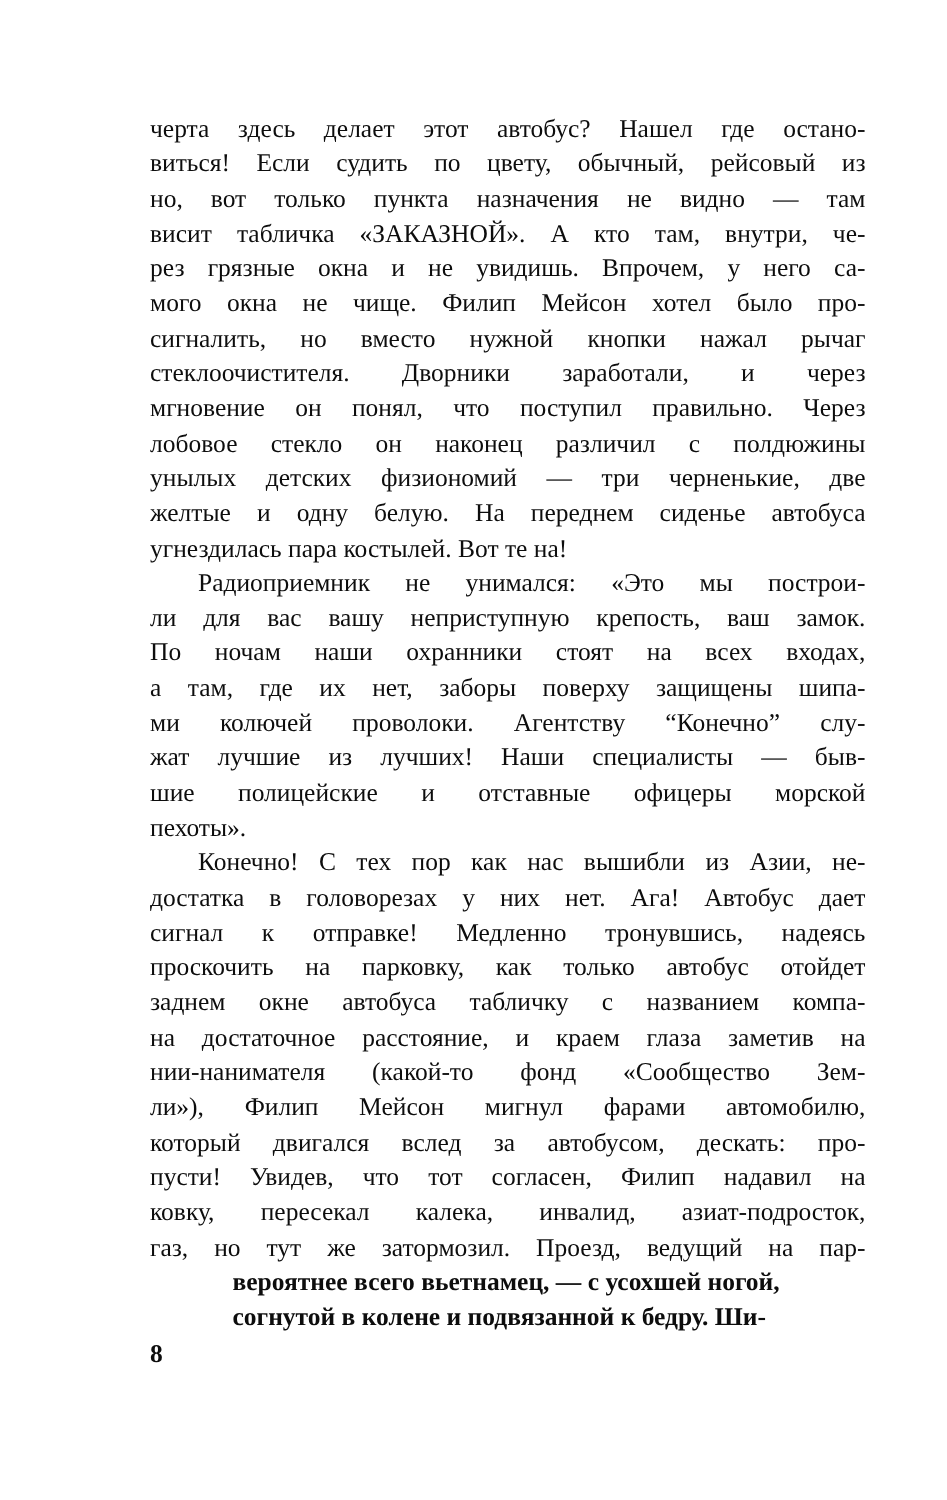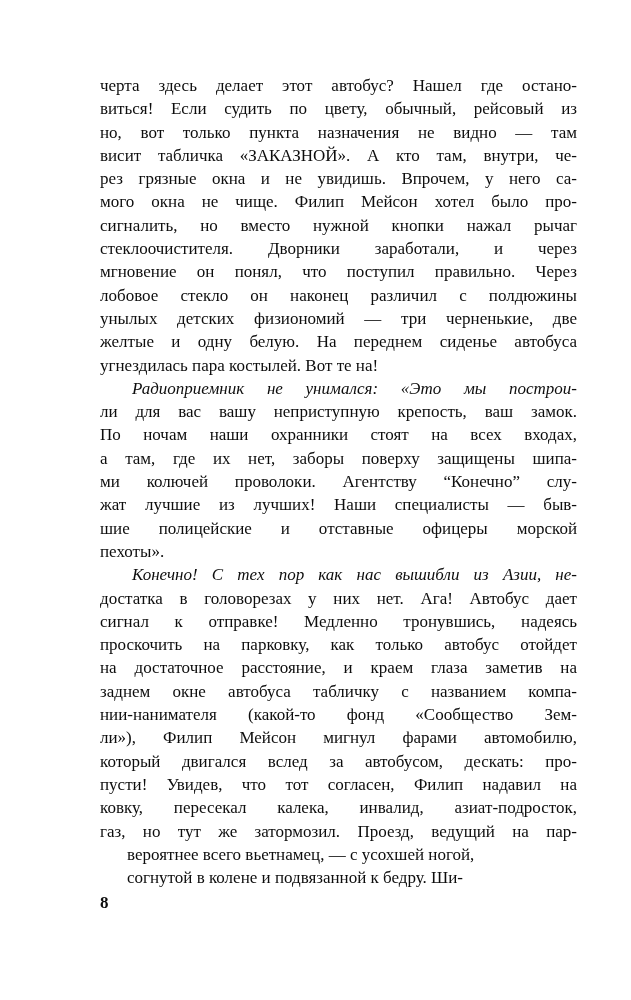--- a/index.html
+++ b/index.html
@@ -21,22 +21,22 @@
   .line {
     font-size: 17px;
     line-height: 23.3px;
     height: 23.3px;
     overflow: hidden;
     text-align: justify;
     text-align-last: justify;
     white-space: normal;
   }
   .end { text-align-last: left; }
-  .indent { text-indent: 32px; font-style: italic; }
-  .shift { margin-left: 27px; width: 422px; }
+  .indent { text-indent: 32px; }
+  .shift { margin-left: 55px; width: 422px; font-weight: bold; }
   .page-number {
     position: absolute;
     left: 100px;
     top: 891px;
     font-size: 17px;
     line-height: 23.3px;
     font-weight: bold;
   }
 </style>
 </head>
@@ -69,22 +69,22 @@
     <div class="line">жат лучшие из лучших! Наши специалисты — быв-</div>
     <div class="line">шие полицейские и отставные офицеры морской</div>
     <div class="line end">пехоты».</div>
   </div>
 
   <div>
     <div class="line indent">Конечно! С тех пор как нас вышибли из Азии, не-</div>
     <div class="line">достатка в головорезах у них нет. Ага! Автобус дает</div>
     <div class="line">сигнал к отправке! Медленно тронувшись, надеясь</div>
     <div class="line">проскочить на парковку, как только автобус отойдет</div>
+    <div class="line">заднем окне автобуса табличку с названием компа-</div>
     <div class="line">на достаточное расстояние, и краем глаза заметив на</div>
-    <div class="line">заднем окне автобуса табличку с названием компа-</div>
     <div class="line">нии-нанимателя (какой-то фонд «Сообщество Зем-</div>
     <div class="line">ли»), Филип Мейсон мигнул фарами автомобилю,</div>
     <div class="line">который двигался вслед за автобусом, дескать: про-</div>
     <div class="line">пусти! Увидев, что тот согласен, Филип надавил на</div>
     <div class="line">ковку, пересекал калека, инвалид, азиат-подросток,</div>
     <div class="line">газ, но тут же затормозил. Проезд, ведущий на пар-</div>
     <div class="line end shift">вероятнее всего вьетнамец, — с усохшей ногой,</div>
     <div class="line end shift">согнутой в колене и подвязанной к бедру. Ши-</div>
   </div>
 

